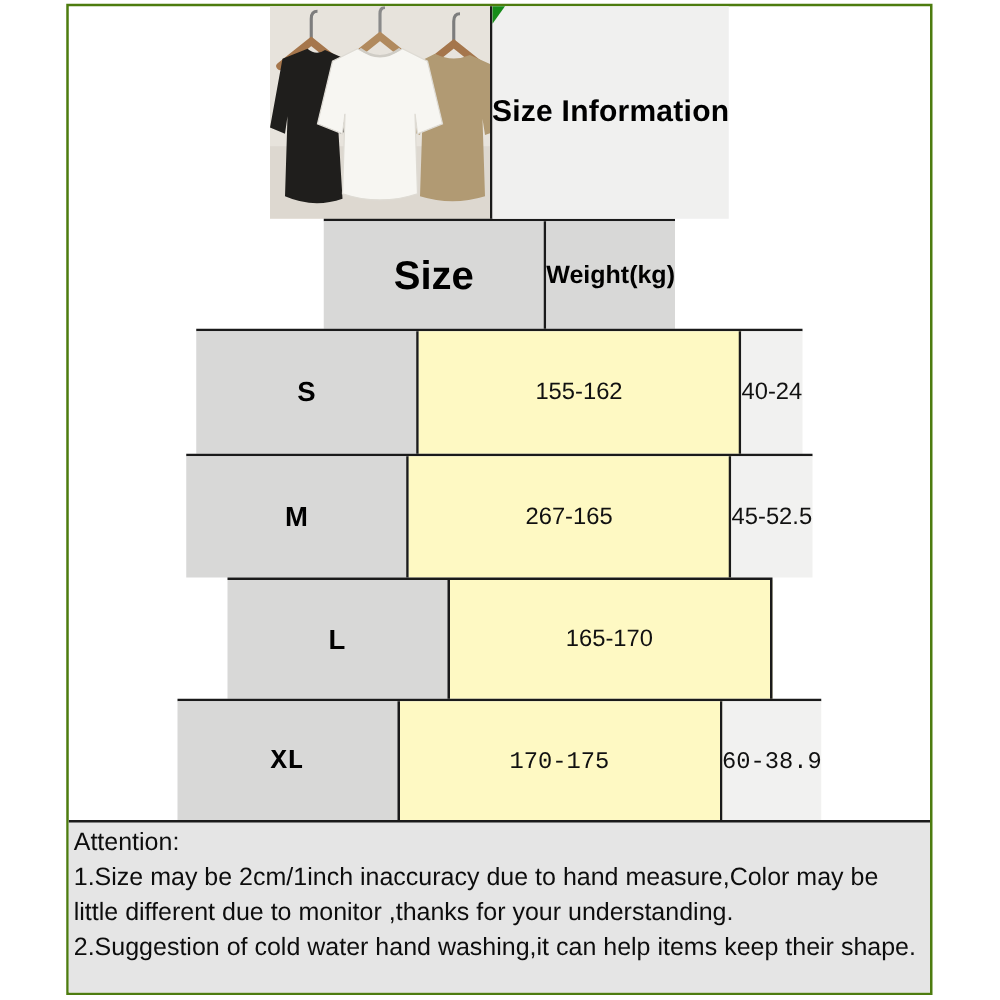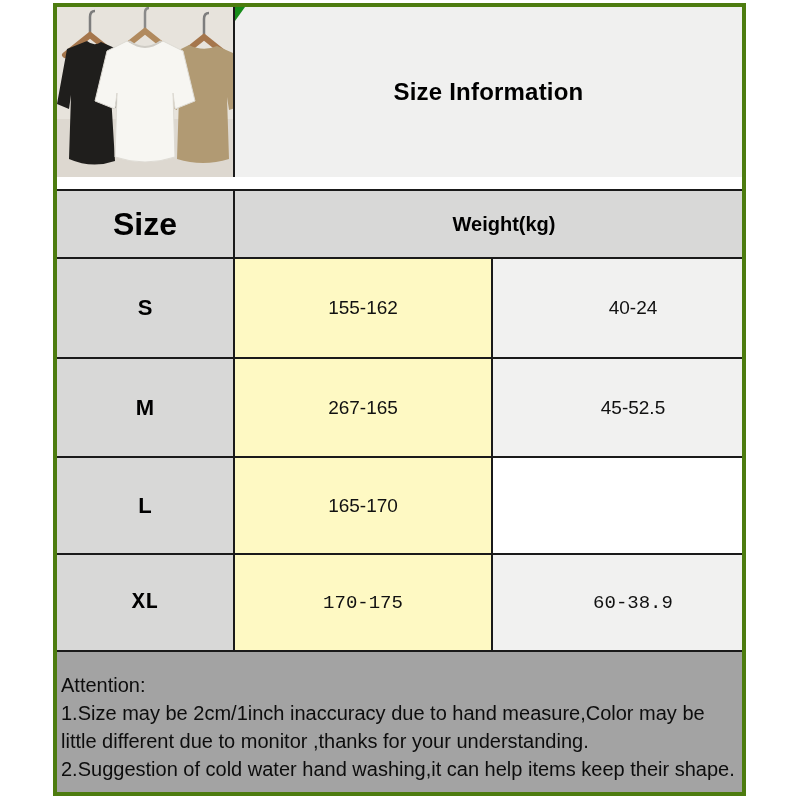--- a/index.html
+++ b/index.html
@@ -11,25 +11,26 @@
     font-family: "Liberation Sans", sans-serif;
     color: #000;
     overflow: hidden;
   }
   .sheet {
     position: absolute;
     left: 53px;
     top: 3px;
     width: 693px;
     height: 793px;
-    border: 4px solid #4d7c0f;
+    border: 2px solid #4d7c0f;
     box-sizing: border-box;
     display: flex;
     flex-direction: column;
     background: #ffffff;
+    align-items: center;
   }
   .row { display: flex; box-sizing: border-box; }
 
   
   .photo-row { height: 170px; }
   .photo-cell {
     width: 178px;
     box-sizing: border-box;
     border-right: 2px solid #1a1a1a;
     overflow: hidden;
@@ -63,40 +64,40 @@
   .trow { border-top: 2px solid #1a1a1a; }
   .cell {
     box-sizing: border-box;
     display: flex;
     align-items: center;
     justify-content: center;
     text-align: center;
   }
   .col1 { width: 178px; flex: none; border-right: 2px solid #1a1a1a; background: #d8d8d7; }
   .col2 { width: 258px; flex: none; border-right: 2px solid #1a1a1a; background: #fef9c3; }
-  .col3 { flex: 1; background: #f1f1f0; padding-left: 31px; }
+  .col3 { flex: 1; background: #f1f1f0; }
 
-  .header-row { height: 68px; margin-top: 12px; }
+  .header-row { height: 88px; }
   .header-row .col2, .header-row .col3 { background: #d8d8d7; }
   .size-head { font-size: 32px; font-weight: bold; }
   .col-head { font-size: 20px; font-weight: bold; }
 
   .data-row-0 { height: 100px; }
   .data-row-1 { height: 99px; }
   .data-row-2 { height: 97px; }
   .data-row-3 { height: 97px; font-family: Liberation Mono, monospace; }
   .size-label { font-size: 22px; font-weight: bold; }
   .value-text { font-size: 19px; color: #111; }
 
   
   .attention {
     flex: 1;
     border-top: 2px solid #1a1a1a;
-    background: #a3a3a3;
-    padding: 19px 4px 0 4px;
+    background: #e5e5e5;
+    padding: 2px 4px 0 4px;
     box-sizing: border-box;
   }
   .attention p {
     margin: 0;
     font-size: 20px;
     line-height: 28px;
     color: #0d0d0d;
   }
 </style>
 </head>

